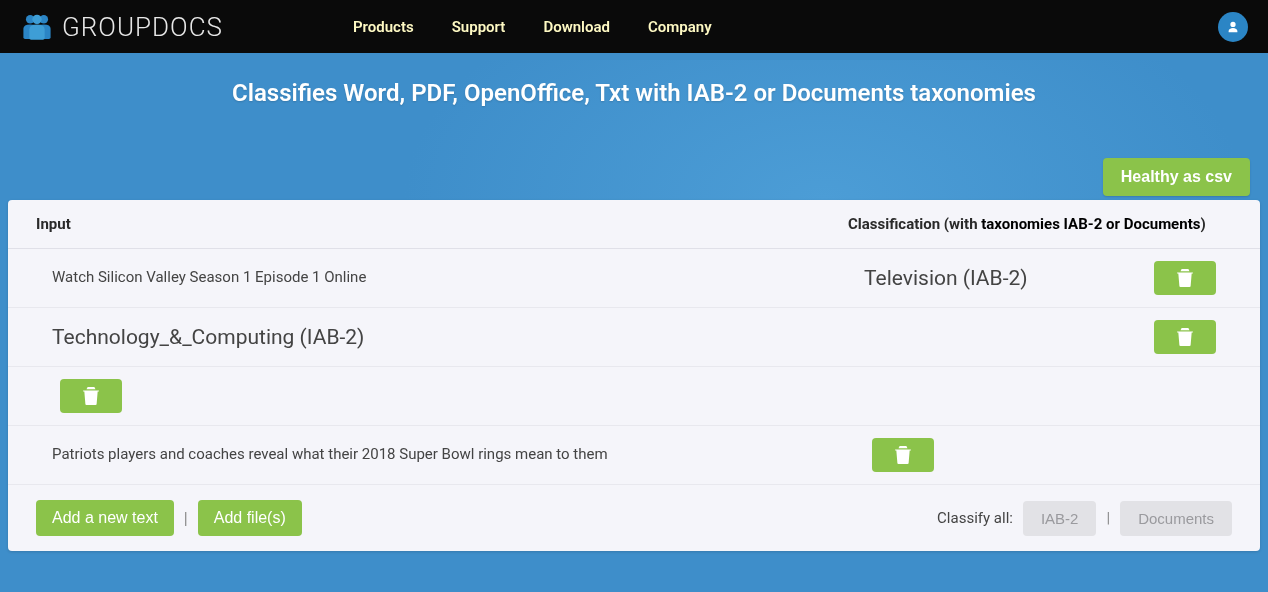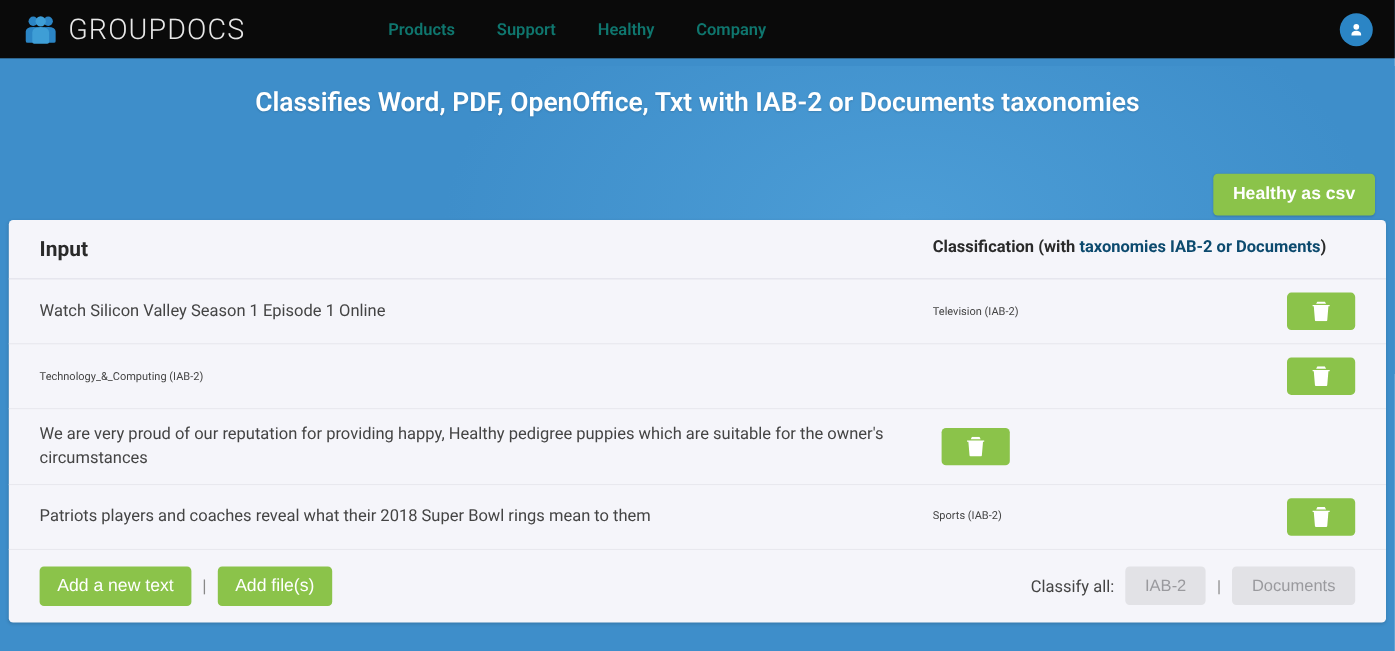--- a/index.html
+++ b/index.html
@@ -4,41 +4,41 @@
   <style>
     * { margin: 0; padding: 0; box-sizing: border-box; }
     body { font-family: -apple-system, BlinkMacSystemFont, "Segoe UI", Roboto, "Helvetica Neue", Arial, sans-serif; width: 1268px; height: 592px; background: #3e8eca; overflow: hidden; position: relative; }
     
     
     .header { background: #0a0a0a; height: 53px; display: flex; align-items: center; padding: 0 20px; position: relative; }
     .logo { display: flex; align-items: center; gap: 8px; }
     .logo-icon { width: 34px; height: 28px; }
     .logo-text { color: #e8e8e8; font-size: 26px; font-weight: 300; letter-spacing: 1px; }
     .nav { display: flex; gap: 38px; margin-left: 130px; }
-    .nav-item { color: #0f766e; font-size: 15px; font-weight: 600; cursor: pointer; }
+    .nav-item { color: #fef9c3; font-size: 15px; font-weight: 600; cursor: pointer; }
     .user-btn { position: absolute; right: 20px; width: 30px; height: 30px; border-radius: 50%; background: #2b85c5; display: flex; align-items: center; justify-content: center; cursor: pointer; }
     .user-btn svg { width: 14px; height: 14px; fill: #fff; }
     
     
     .hero-bg { position: absolute; top: 60px; left: 0; right: 0; height: 280px; background: radial-gradient(ellipse 700px 400px at 65% 50%, #4c9dd6 0%, #3e8eca 60%), radial-gradient(ellipse 500px 300px at 85% 30%, #5aa8db 0%, transparent 60%); }
     .hero-title { position: relative; text-align: center; color: #fff; font-size: 24px; font-weight: 600; padding-top: 26px; text-shadow: 0 1px 2px rgba(0,0,0,0.15); }
     
     
     .download-btn { position: absolute; right: 18px; top: 158px; background: #8bc34a; color: #fff; font-size: 16px; font-weight: 600; padding: 10px 18px; border-radius: 4px; border: none; cursor: pointer; box-shadow: 0 1px 2px rgba(0,0,0,0.15); }
     
     
     .card { position: absolute; left: 8px; right: 8px; top: 200px; background: #f5f5fa; border-radius: 4px; box-shadow: 0 1px 3px rgba(0,0,0,0.15); }
     .table-header { display: flex; padding: 15px 28px; border-bottom: 1px solid #e0e0e8; }
-    .th-input { width: 812px; font-size: 19px; font-weight: 700; color: #2a2a2a; }
+    .th-input { width: 812px; font-size: 15px; font-weight: 700; color: #2a2a2a; }
     .th-class { flex: 1; font-size: 15px; font-weight: 700; color: #2a2a2a; }
-    .th-class a { color: #0c4a6e; text-decoration: none; }
+    .th-class a { color: #000000; text-decoration: none; }
     
-    .table-row { display: flex; align-items: center; padding: 12px 28px; border-bottom: 1px solid #e8e8ee; }
+    .table-row { display: flex; align-items: center; padding: 12px 44px; border-bottom: 1px solid #e8e8ee; }
     .td-input { width: 812px; font-size: 15px; color: #444; line-height: 1.45; padding-right: 20px; }
-    .td-class { flex: 1; font-size: 10px; color: #444; }
+    .td-class { flex: 1; font-size: 21px; color: #444; }
     .td-actions { width: 70px; display: flex; justify-content: flex-end; }
     .trash-btn { width: 62px; height: 34px; background: #8bc34a; border-radius: 4px; border: none; display: flex; align-items: center; justify-content: center; cursor: pointer; }
     .trash-btn svg { width: 16px; height: 18px; fill: #fff; }
     
     
     .table-footer { display: flex; align-items: center; padding: 15px 28px; }
     .footer-left { display: flex; align-items: center; gap: 10px; }
     .btn-green { background: #8bc34a; color: #fff; font-size: 16px; font-weight: 500; padding: 9px 16px; border-radius: 4px; border: none; cursor: pointer; }
     .sep { color: #888; }
     .footer-right { margin-left: auto; display: flex; align-items: center; gap: 10px; font-size: 15px; color: #444; }
@@ -55,21 +55,21 @@
       <circle cx="20" cy="7" r="5.5" fill="#3e9ed6"></circle>
       <path d="M4 18 Q4 13 12 13 Q20 13 20 18 L20 28 Q20 30 18 30 L6 30 Q4 30 4 28 Z" fill="#2b85c5"></path>
       <path d="M20 18 Q20 13 28 13 Q36 13 36 18 L36 28 Q36 30 34 30 L22 30 Q20 30 20 28 Z" fill="#2b85c5"></path>
       <path d="M11 19 Q11 13 20 13 Q29 13 29 19 L29 29 Q29 31 27 31 L13 31 Q11 31 11 29 Z" fill="#3e9ed6"></path>
     </svg>
     <span class="logo-text">GROUPDOCS</span>
   </div>
   <div class="nav">
     <div class="nav-item">Products</div>
     <div class="nav-item">Support</div>
-    <div class="nav-item">Healthy</div>
+    <div class="nav-item">Download</div>
     <div class="nav-item">Company</div>
   </div>
   <div class="user-btn">
     <svg viewBox="0 0 16 16">
         <path d="M8 8a3 3 0 100-6 3 3 0 000 6zm0 1c-2.7 0-5 1.5-5 3.5V14h10v-1.5C13 10.5 10.7 9 8 9z"></path>
       </svg>
   </div>
 </div>
 
 <div class="hero-bg"></div>
@@ -100,32 +100,30 @@
     <div class="td-class">Technology_&amp;_Computing (IAB-2)</div>
     <div class="td-actions">
       <button class="trash-btn">
         <svg viewBox="0 0 14 16">
               <path d="M1 3h12l-1 12a1 1 0 01-1 1H3a1 1 0 01-1-1L1 3zm3-3h6l1 2H3l1-2zM0 3h14v1H0V3z"></path>
             </svg>
       </button>
     </div>
       </div>
       <div class="table-row">
-    <div class="td-input">We are very proud of our reputation for providing happy, Healthy pedigree puppies which are suitable for the owner's circumstances</div>
     <div class="td-actions">
       <button class="trash-btn">
         <svg viewBox="0 0 14 16">
               <path d="M1 3h12l-1 12a1 1 0 01-1 1H3a1 1 0 01-1-1L1 3zm3-3h6l1 2H3l1-2zM0 3h14v1H0V3z"></path>
             </svg>
       </button>
     </div>
       </div>
       <div class="table-row">
     <div class="td-input">Patriots players and coaches reveal what their 2018 Super Bowl rings mean to them</div>
-    <div class="td-class">Sports (IAB-2)</div>
     <div class="td-actions">
       <button class="trash-btn">
         <svg viewBox="0 0 14 16">
               <path d="M1 3h12l-1 12a1 1 0 01-1 1H3a1 1 0 01-1-1L1 3zm3-3h6l1 2H3l1-2zM0 3h14v1H0V3z"></path>
             </svg>
       </button>
     </div>
       </div>
     </div>
   <div class="table-footer">

